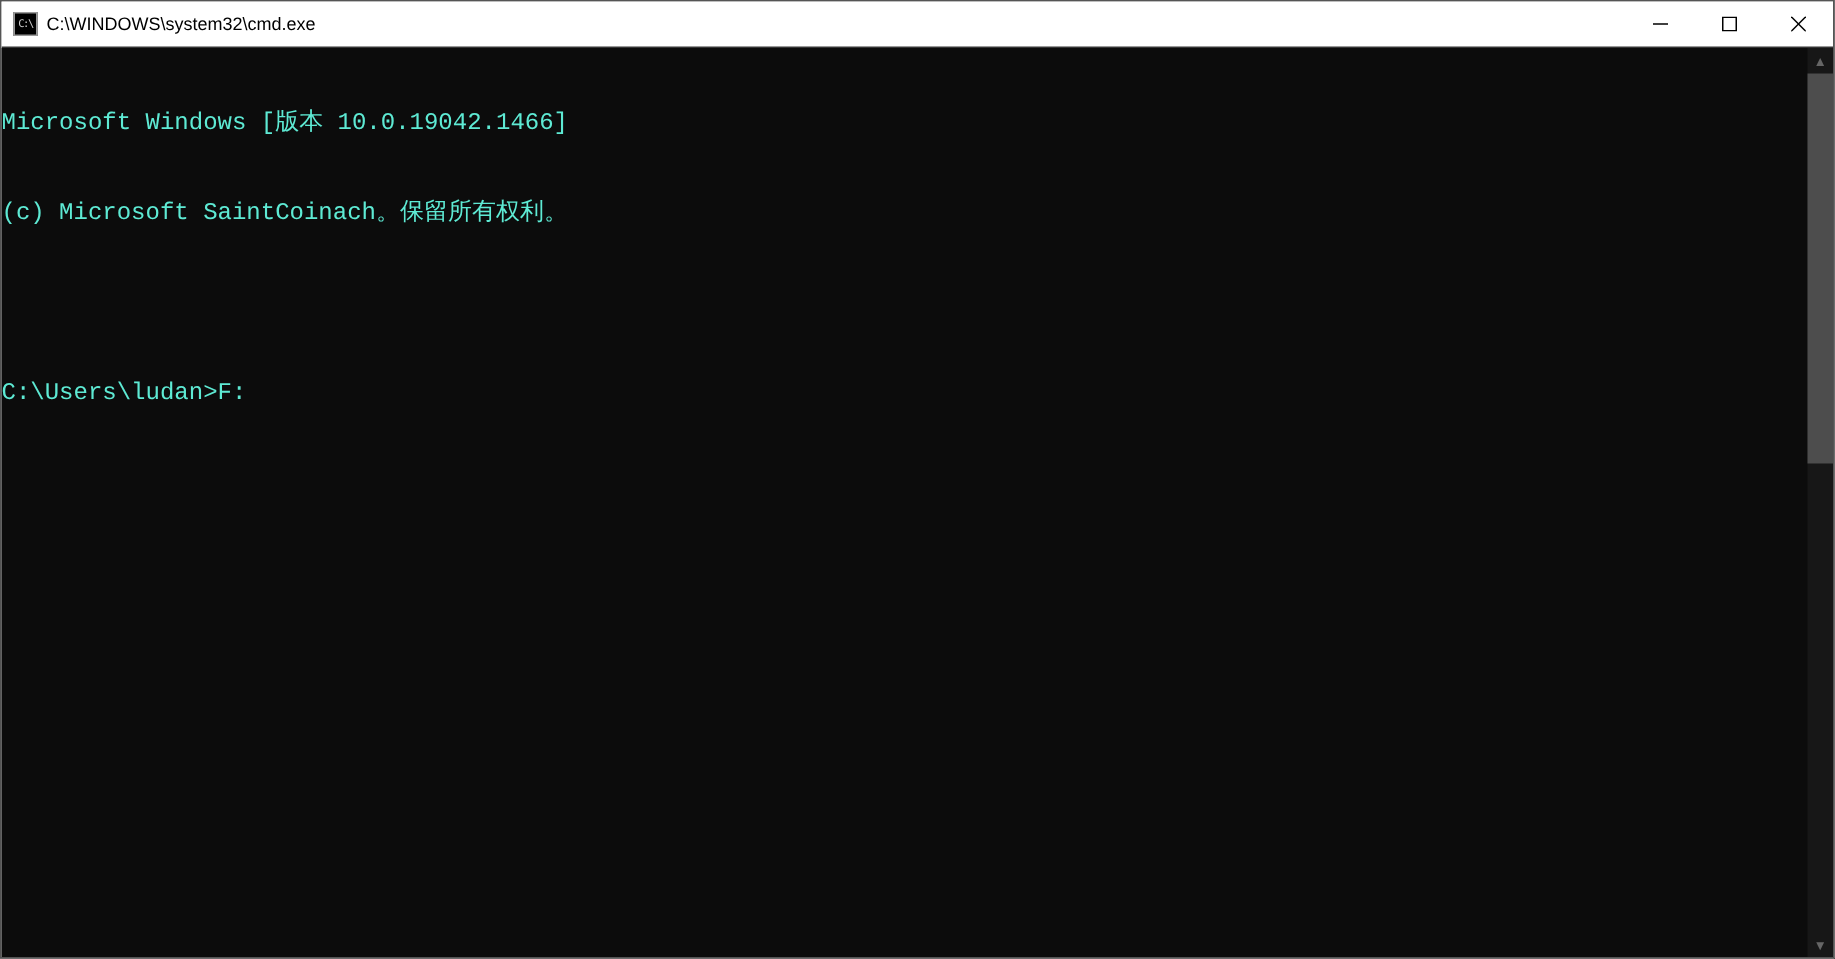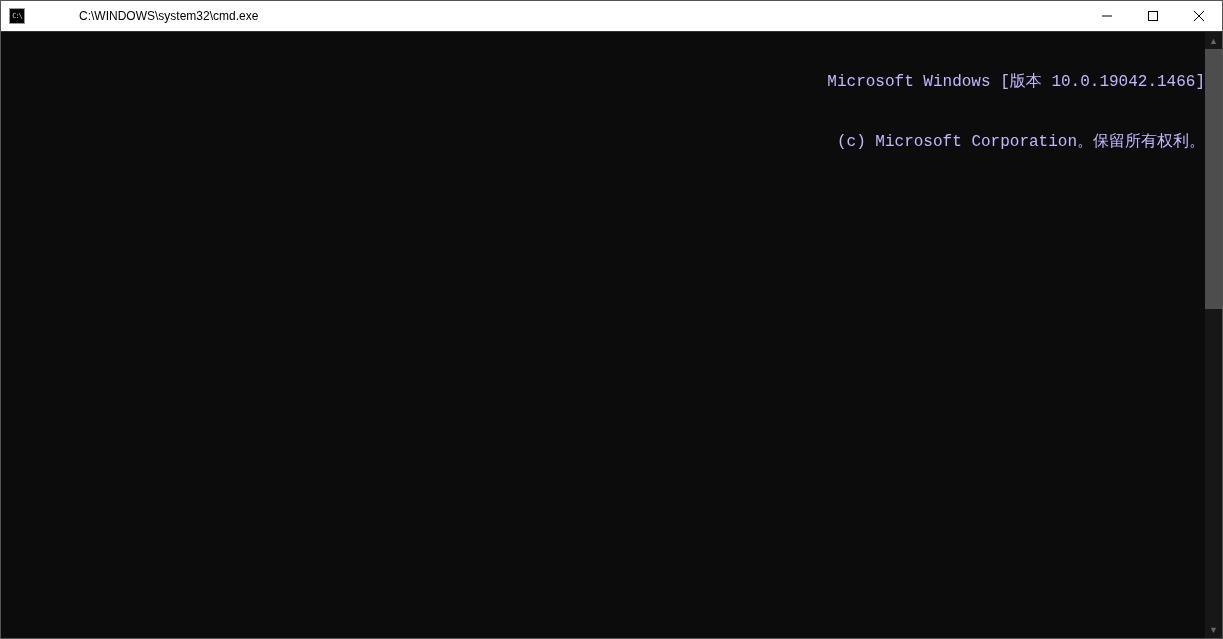--- a/index.html
+++ b/index.html
@@ -35,21 +35,20 @@
       font-size: 7px;
       color: #ccc;
       font-family: monospace;
       letter-spacing: -1px;
     }
     .titlebar-title {
       font-size: 12px;
       color: #000;
       flex: 1;
       font-family: "Segoe UI", sans-serif;
-      margin-left: 48px;
     }
     .window-controls {
       display: flex;
       height: 100%;
     }
     .win-btn {
       width: 46px;
       height: 100%;
       display: flex;
       align-items: center;
@@ -63,28 +62,27 @@
       height: 10px;
     }
     .terminal-wrap {
       display: flex;
       height: calc(639px - 33px);
       background: #0c0c0c;
     }
     .terminal-area {
       flex: 1;
       background: #0c0c0c;
-      color: #c4b5fd;
+      color: #5eead4;
       font-family: "NSimSun","SimSun","Consolas","Courier New", monospace;
       font-size: 16px;
       line-height: 20px;
       padding: 0px 0 16px 0;
       white-space: pre;
       overflow: hidden;
-      text-align: right;
     }
     .term-line {
       min-height: 20px;
     }
     .scrollbar {
       width: 17px;
       background: #171717;
       display: flex;
       flex-direction: column;
       align-items: center;
@@ -135,22 +133,23 @@
           <line x1="0" y1="0" x2="10" y2="10" stroke="#000" stroke-width="1"></line>
           <line x1="10" y1="0" x2="0" y2="10" stroke="#000" stroke-width="1"></line>
         </svg>
     </button>
   </div>
 </div>
 
 <div class="terminal-wrap">
   <div class="terminal-area">
     <div class="term-line">Microsoft Windows [版本 10.0.19042.1466]</div>
-    <div class="term-line">(c) Microsoft Corporation。保留所有权利。</div>
+    <div class="term-line">(c) Microsoft SaintCoinach。保留所有权利。</div>
     <div class="term-line"></div>
+    <div class="term-line">C:\Users\ludan&gt;F:</div>
     <div class="term-line"></div>
     <div class="term-line"></div>
   </div>
   <div class="scrollbar">
     <div class="scroll-arrow">▲</div>
     <div class="scroll-track">
       <div class="scroll-thumb"></div>
     </div>
     <div class="scroll-arrow">▼</div>
   </div>

